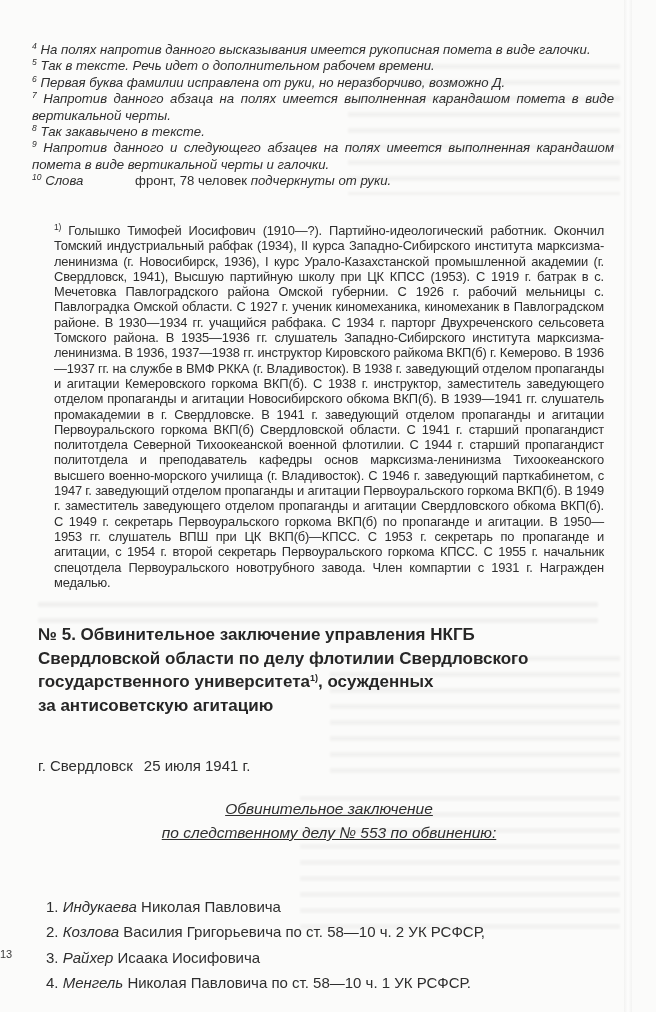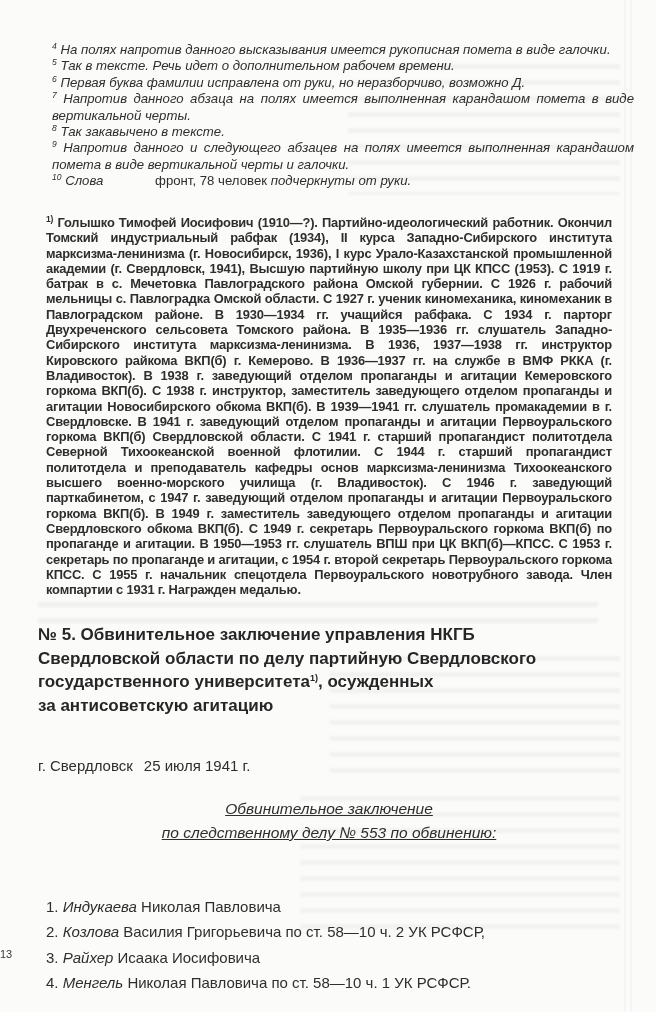--- a/index.html
+++ b/index.html
@@ -12,41 +12,41 @@
   .page {
     position: relative;
     width: 656px; height: 1012px;
     background: #fbfbfa;
     overflow: hidden;
     color: #2e2e2e;
   }
 
   
   .footnotes-top {
-    position: absolute; top: 42px; left: 52px; width: 582px;
+    position: absolute; top: 42px; left: 32px; width: 582px;
     font-style: italic;
     font-size: 13.2px; line-height: 16.4px;
     text-align: justify;
   }
   .footnotes-top p { margin: 0; }
   .footnotes-top .roman { font-style: normal; margin-left: 48px; }
 
   sup.fnmark {
     font-size: 8.5px; line-height: 0;
     vertical-align: baseline; position: relative; top: -5px;
   }
 
   
   .bio-footnote {
     position: absolute; top: 207px; left: 38px; width: 582px;
     font-size: 12.9px; line-height: 15.3px;
     letter-spacing: -0.18px;
     text-align: justify;
   }
-  .bio-footnote p { margin: 8px; font-weight: bold; }
+  .bio-footnote p { margin: 16px; }
 
   
   .doc-heading {
     position: absolute; top: 623px; left: 38px; width: 582px;
     font-weight: bold;
     font-size: 17px; line-height: 23.5px;
     color: #262626;
   }
   .doc-heading sup.fnmark { top: -6px; font-size: 9px; }
 
@@ -122,21 +122,21 @@
     <p><sup class="fnmark">9</sup> <span>Напротив данного и следующего абзацев на полях имеется выполненная карандашом помета в виде вертикальной черты и галочки.</span></p>
     <p><sup class="fnmark">10</sup> <span>Слова</span> <span class="roman">фронт, 78 человек</span> <span>подчеркнуты от руки.</span></p>
   </div>
 
   <div class="bio-footnote">
     <p><sup class="fnmark">1)</sup> <span>Голышко Тимофей Иосифович (1910—?). Партийно-идеологический работник. Окончил Томский индустриальный рабфак (1934), II курса Западно-Сибирского института марксизма-ленинизма (г. Новосибирск, 1936), I курс Урало-Казахстанской промышленной академии (г. Свердловск, 1941), Высшую партийную школу при ЦК КПСС (1953). С 1919 г. батрак в с. Мечетовка Павлоградского района Омской губернии. С 1926 г. рабочий мельницы с. Павлоградка Омской области. С 1927 г. ученик киномеханика, киномеханик в Павлоградском районе. В 1930—1934 гг. учащийся рабфака. С 1934 г. парторг Двухреченского сельсовета Томского района. В 1935—1936 гг. слушатель Западно-Сибирского института марксизма-ленинизма. В 1936, 1937—1938 гг. инструктор Кировского райкома ВКП(б) г. Кемерово. В 1936—1937 гг. на службе в ВМФ РККА (г. Владивосток). В 1938 г. заведующий отделом пропаганды и агитации Кемеровского горкома ВКП(б). С 1938 г. инструктор, заместитель заведующего отделом пропаганды и агитации Новосибирского обкома ВКП(б). В 1939—1941 гг. слушатель промакадемии в г. Свердловске. В 1941 г. заведующий отделом пропаганды и агитации Первоуральского горкома ВКП(б) Свердловской области. С 1941 г. старший пропагандист политотдела Северной Тихоокеанской военной флотилии. С 1944 г. старший пропагандист политотдела и преподаватель кафедры основ марксизма-ленинизма Тихоокеанского высшего военно-морского училища (г. Владивосток). С 1946 г. заведующий парткабинетом, с 1947 г. заведующий отделом пропаганды и агитации Первоуральского горкома ВКП(б). В 1949 г. заместитель заведующего отделом пропаганды и агитации Свердловского обкома ВКП(б). С 1949 г. секретарь Первоуральского горкома ВКП(б) по пропаганде и агитации. В 1950—1953 гг. слушатель ВПШ при ЦК ВКП(б)—КПСС. С 1953 г. секретарь по пропаганде и агитации, с 1954 г. второй секретарь Первоуральского горкома КПСС. С 1955 г. начальник спецотдела Первоуральского новотрубного завода. Член компартии с 1931 г. Награжден медалью.</span></p>
   </div>
 
   <div class="doc-heading">
     <div>№ 5. Обвинительное заключение управления НКГБ</div>
-    <div>Свердловской области по делу партийную Свердловского</div>
+    <div>Свердловской области по делу флотилии Свердловского</div>
     <div><span>государственного университета</span><sup class="fnmark">1)</sup><span>, осужденных</span></div>
     <div>за антисоветскую агитацию</div>
   </div>
 
   <div class="dateline">
     <span>г. Свердловск</span>
     <span>25 июля 1941 г.</span>
   </div>
 
   <div class="indictment-title">

